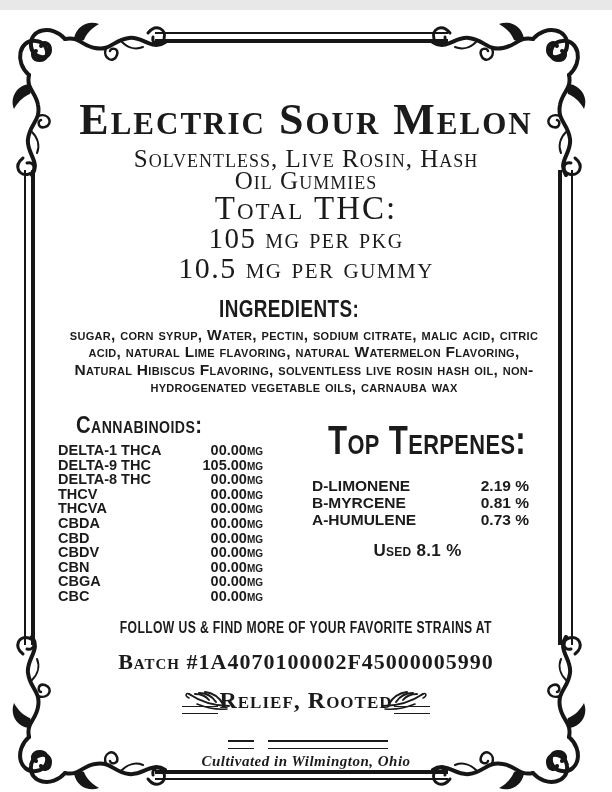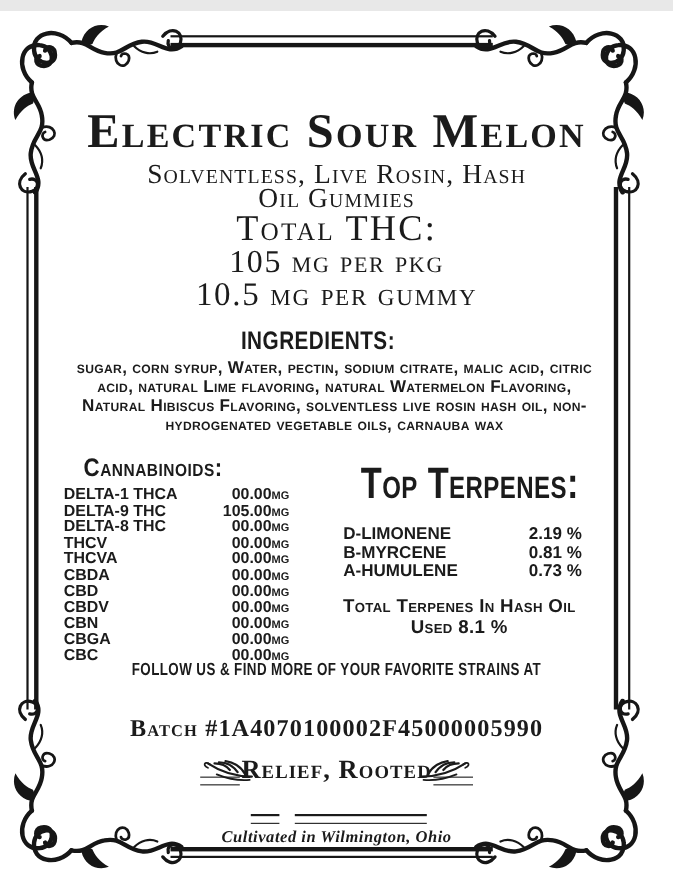--- a/index.html
+++ b/index.html
@@ -43,21 +43,21 @@
   .cann-val{width:82px;text-align:right;}
   
   .terp{position:absolute;left:300px;top:410px;width:235px;text-align:center;
     font-family:"Liberation Sans",sans-serif;font-weight:700;}
   .terp-head{font-size:40px;line-height:1;}
   .terp-head .squeeze{transform:scaleX(.78);transform-origin:center;letter-spacing:.5px;}
   .terp-table{margin-top:17px;text-align:left;font-size:15.5px;padding:0 6px 0 12px;}
   .terp-row{display:flex;justify-content:space-between;height:17px;line-height:17px;}
   .terp-total{margin-top:13px;font-size:17px;line-height:19px;letter-spacing:.3px;}
   
-  .follow{top:592px;font-family:"Liberation Sans",sans-serif;font-weight:700;font-size:16px;line-height:1;}
+  .follow{top:610px;font-family:"Liberation Sans",sans-serif;font-weight:700;font-size:16px;line-height:1;}
   .follow .squeeze{transform:scaleX(.76);transform-origin:center;letter-spacing:.5px;}
   .social{top:627px;font-family:"Liberation Sans",sans-serif;font-weight:700;font-size:16px;line-height:1;}
   .social .squeeze{transform:scaleX(.8);transform-origin:center;letter-spacing:.5px;}
   .batch{top:641px;font-size:22px;font-weight:700;letter-spacing:1px;line-height:1;}
   
   .brand-l1{top:678px;font-size:24px;font-weight:700;letter-spacing:1px;line-height:1;}
   .brand-l2{top:700px;font-size:30px;font-weight:700;letter-spacing:1px;line-height:1;}
   .laurel{position:absolute;top:678px;width:48px;height:24px;}
   .laurel svg{display:block;width:48px;height:24px;}
   .laurel-left{left:183px;}
@@ -216,21 +216,20 @@
       <div class="terp-row">
           <span>B-MYRCENE</span>
           <span>0.81 %</span>
         </div>
       <div class="terp-row">
           <span>A-HUMULENE</span>
           <span>0.73 %</span>
         </div>
     </div>
     <div class="terp-total sc">
-      <div>Total Terpenes In Hash Oil</div>
       <div>Used 8.1 %</div>
     </div>
   </div>
 
   <div class="ctr follow"><span class="squeeze">FOLLOW US &amp; FIND MORE OF YOUR FAVORITE STRAINS AT</span></div>
   <div class="ctr batch sc">Batch #1A4070100002F45000005990</div>
 
   <div class="laurel laurel-left">
       <svg>
         <use href="#laurel-sprig"></use>

